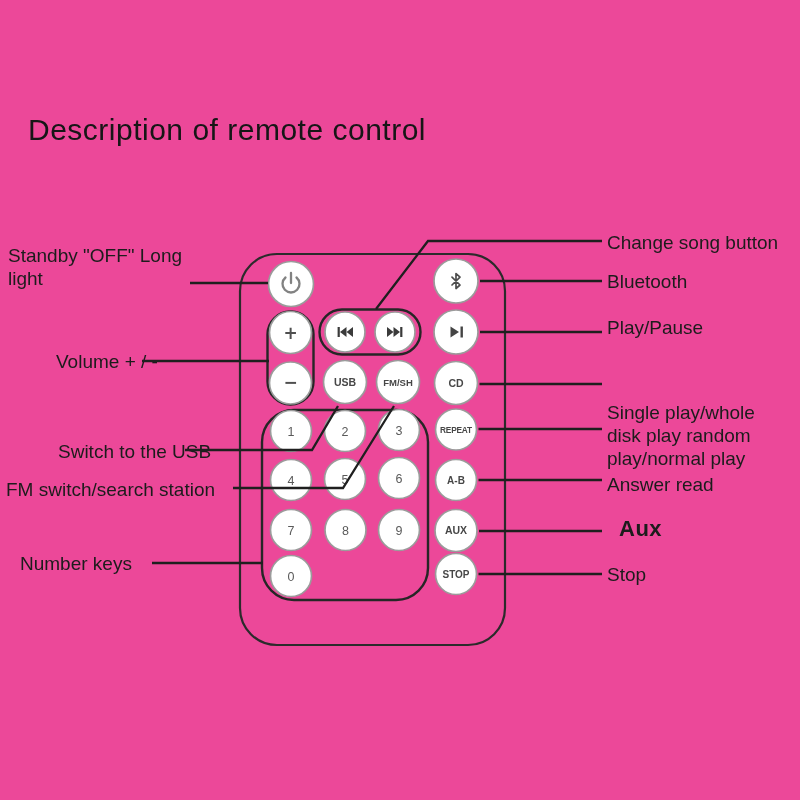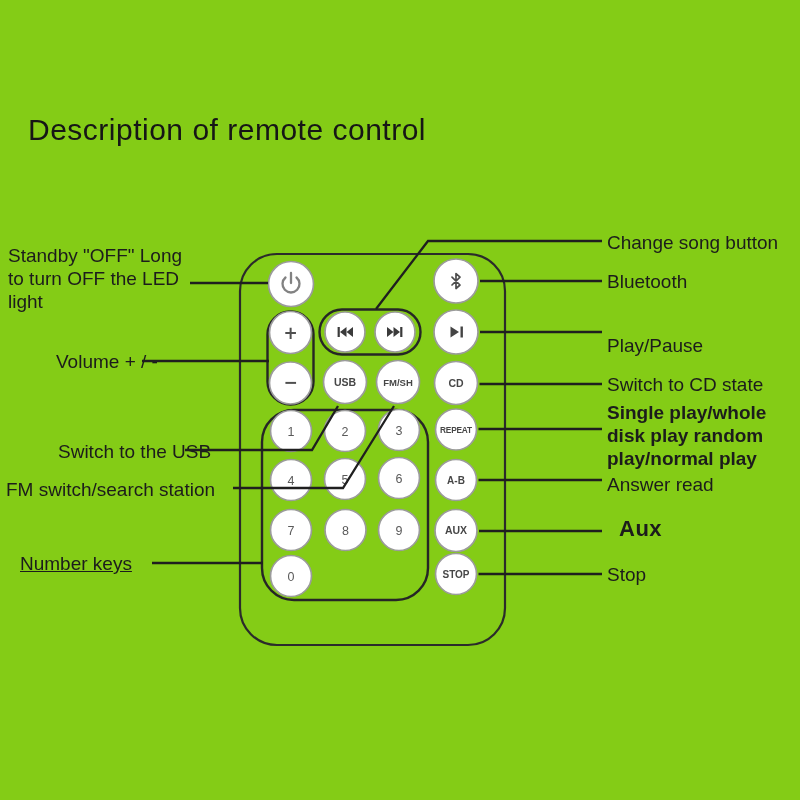--- a/index.html
+++ b/index.html
@@ -1,18 +1,18 @@
 <!DOCTYPE html>
 <html><head>
 <meta charset="utf-8">
 <style>
   html,body { margin:0; padding:0; background:#fff; }
   #stage {
     position:relative; width:800px; height:800px; overflow:hidden;
-    background:#84cc16;
+    background:#ec4899;
     font-family:"Liberation Sans","DejaVu Sans",sans-serif;
     color:#1c1c1c;
   }
   #page-title {
     position:absolute; left:28px; top:113px;
     font-size:30px; letter-spacing:.5px; color:#161616;
   }
   .lbl { position:absolute; font-size:19px; line-height:23px; white-space:nowrap; color:#1c1c1c; }
   .lbl.aux-big { font-size:22px; font-weight:600; letter-spacing:.5px; }
   #remote-svg { position:absolute; left:0; top:0; }
@@ -27,49 +27,45 @@
 </style>
 </head>
 <body>
 
 <div id="stage">
 
   <div id="page-title">Description of remote control</div>
 
   <div class="lbl" style="left:8px; top:244px;">
     <div>Standby "OFF" Long</div>
-    <div>to turn OFF the LED</div>
     <div>light</div>
   </div>
   <div class="lbl" style="left:25px; top:350px;margin-left:31px;">
     <div>Volume + / -</div>
   </div>
   <div class="lbl" style="left:18px; top:440px;margin-left:40px;">
     <div>Switch to the USB</div>
   </div>
   <div class="lbl" style="left:6px; top:478px;">
     <div>FM switch/search station</div>
   </div>
-  <div class="lbl" style="left:20px; top:552px;text-decoration:underline;">
+  <div class="lbl" style="left:20px; top:552px;">
     <div>Number keys</div>
   </div>
 
   <div class="lbl" style="left:607px; top:231px;">
     <div>Change song button</div>
   </div>
   <div class="lbl" style="left:607px; top:270px;">
     <div>Bluetooth</div>
   </div>
-  <div class="lbl" style="left:607px; top:334px;">
+  <div class="lbl" style="left:607px; top:316px;">
     <div>Play/Pause</div>
   </div>
-  <div class="lbl" style="left:607px; top:373px;">
-    <div>Switch to CD state</div>
-  </div>
-  <div class="lbl" style="left:607px; top:401px;font-weight:bold;">
+  <div class="lbl" style="left:607px; top:401px;">
     <div>Single play/whole</div>
     <div>disk play random</div>
     <div>play/normal play</div>
   </div>
   <div class="lbl" style="left:607px; top:473px;">
     <div>Answer read</div>
   </div>
   <div class="lbl aux-big" style="left:619px; top:517px;">
     <div>Aux</div>
   </div>

